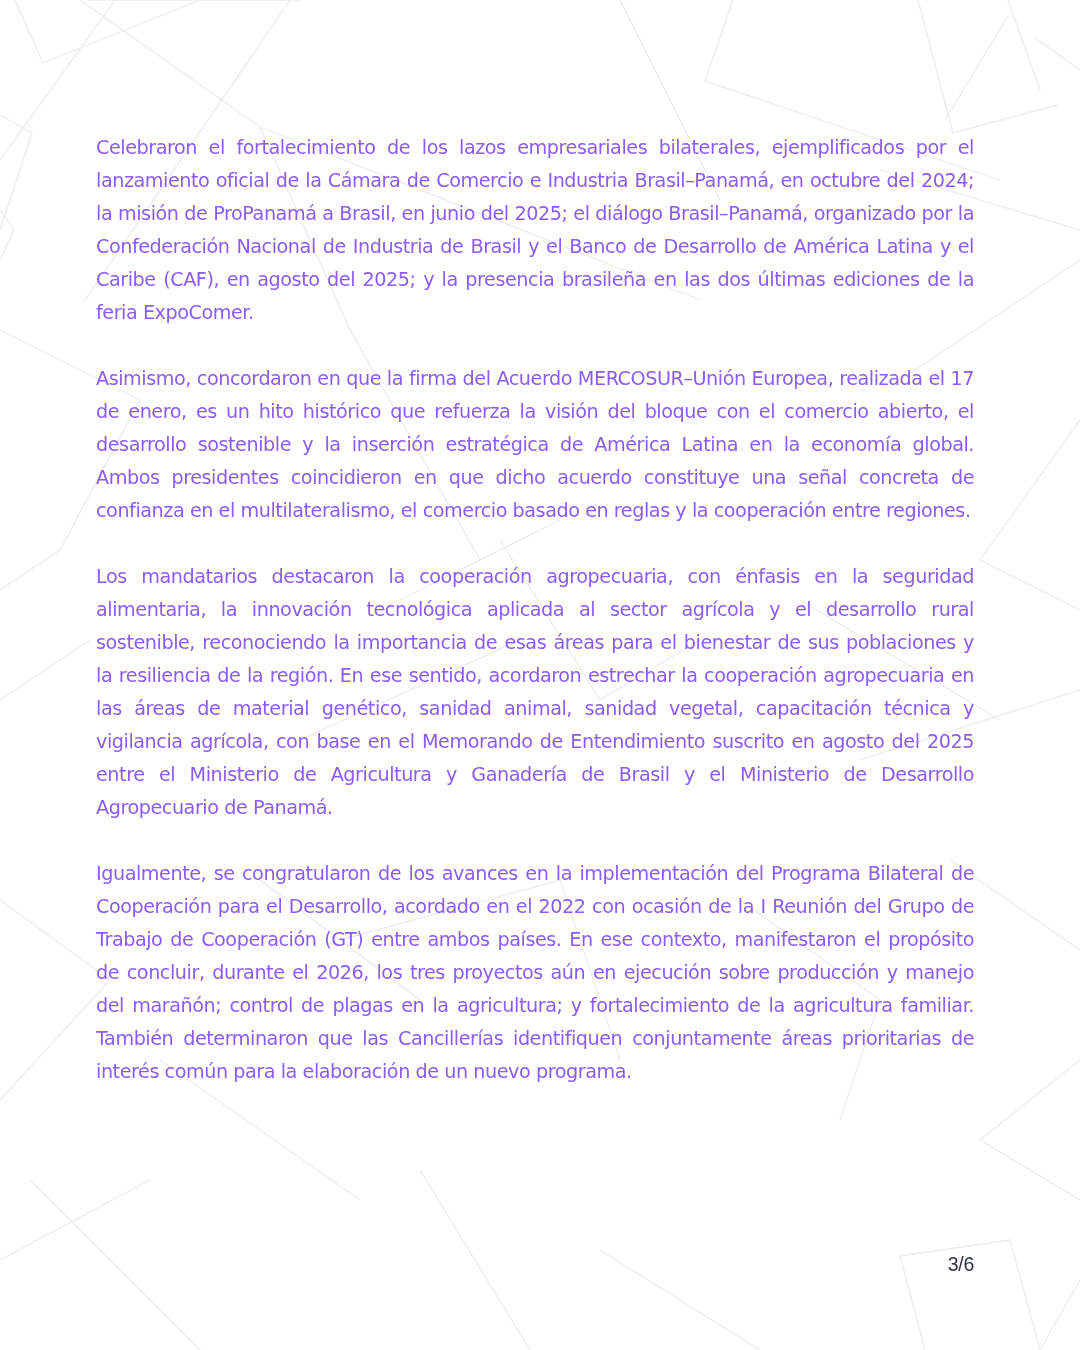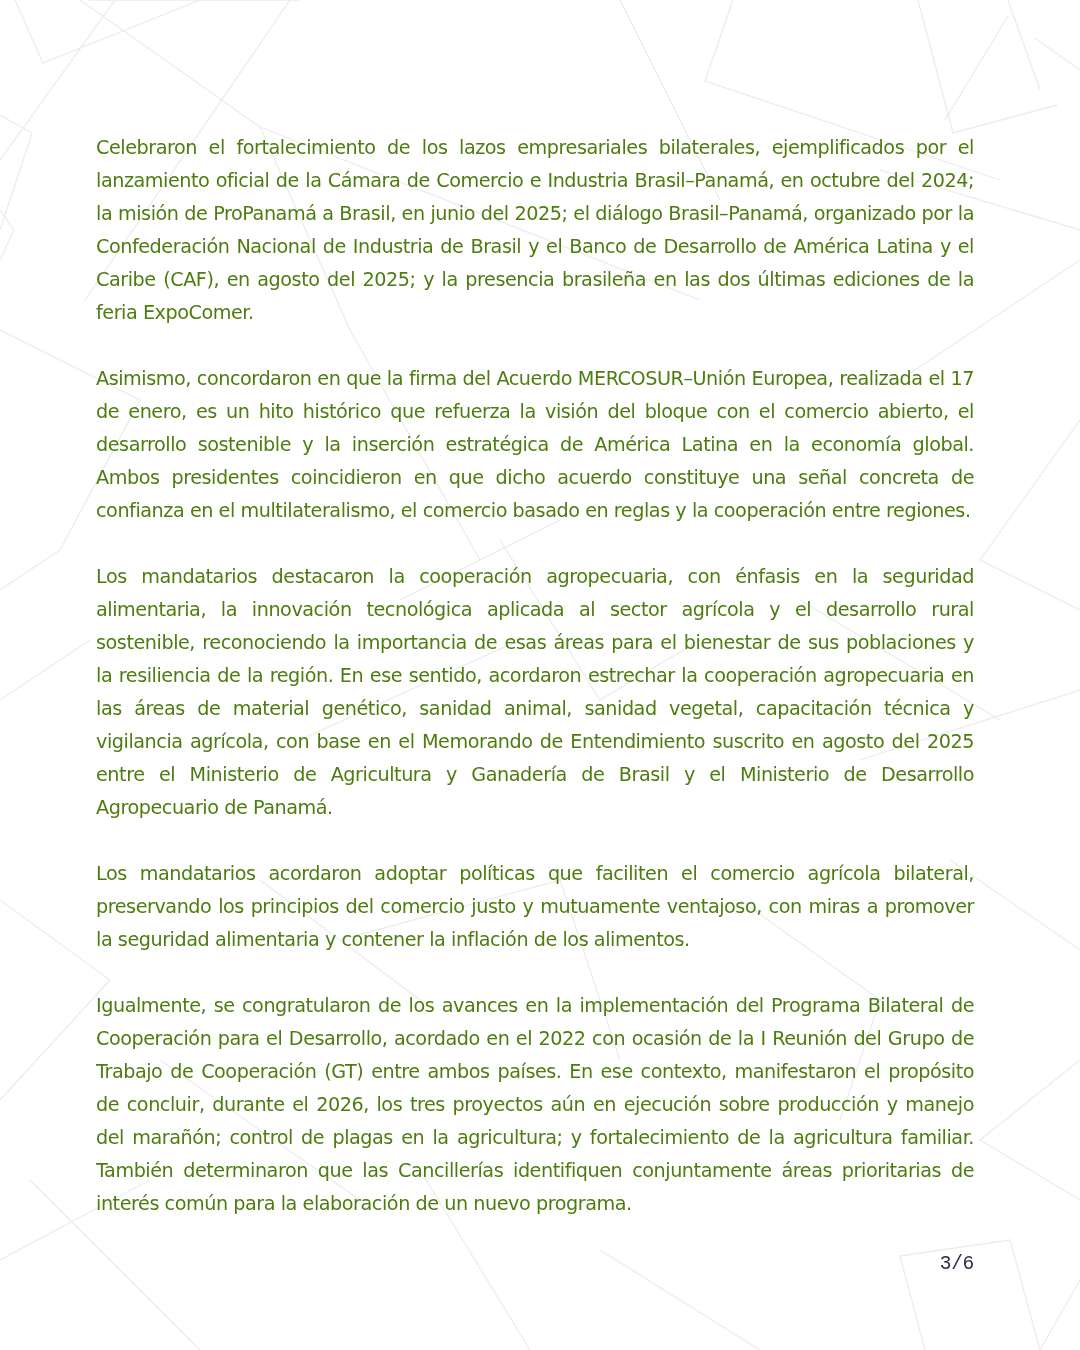--- a/index.html
+++ b/index.html
@@ -28,39 +28,39 @@
     }
     .content {
       position: absolute;
       left: 96px;
       top: 131px;
       width: 878px;
       z-index: 1;
       font-family: "DejaVu Sans", sans-serif;
       font-size: 19.2px;
       line-height: 33px;
-      color: #4d7c0f;
+      color: #8b5cf6;
       letter-spacing: -0.45px;
     }
     .paragraph {
       margin: 0 0 33px 0;
       text-align: justify;
       text-align-last: left;
     }
     .paragraph:last-child {
       margin-bottom: 8px;
     }
     .page-number {
       position: absolute;
       left: 930px;
       top: 1253px;
       width: 44px;
       text-align: right;
       z-index: 1;
-      font-family: Liberation Mono, monospace;
+      font-family: Liberation Sans, sans-serif;
       font-size: 19.5px;
       color: #2a3244;
       letter-spacing: -0.3px;
     }
   </style>
 </head>
 <body>
 
 <svg class="bg-pattern" viewBox="0 0 1080 1350" xmlns="http://www.w3.org/2000/svg">
 
@@ -107,17 +107,16 @@
 
   <polyline points="900,1256 1010,1240 1040,1350"></polyline>
   <line x1="900" y1="1256" x2="925" y2="1350"></line>
   <line x1="1080" y1="1280" x2="1040" y2="1350"></line>
 </svg>
 
 <main class="content">
   <p class="paragraph">Celebraron el fortalecimiento de los lazos empresariales bilaterales, ejemplificados por el lanzamiento oficial de la Cámara de Comercio e Industria Brasil–Panamá, en octubre del 2024; la misión de ProPanamá a Brasil, en junio del 2025; el diálogo Brasil–Panamá, organizado por la Confederación Nacional de Industria de Brasil y el Banco de Desarrollo de América Latina y el Caribe (CAF), en agosto del 2025; y la presencia brasileña en las dos últimas ediciones de la feria ExpoComer.</p>
   <p class="paragraph">Asimismo, concordaron en que la firma del Acuerdo MERCOSUR–Unión Europea, realizada el 17 de enero, es un hito histórico que refuerza la visión del bloque con el comercio abierto, el desarrollo sostenible y la inserción estratégica de América Latina en la economía global. Ambos presidentes coincidieron en que dicho acuerdo constituye una señal concreta de confianza en el multilateralismo, el comercio basado en reglas y la cooperación entre regiones.</p>
   <p class="paragraph">Los mandatarios destacaron la cooperación agropecuaria, con énfasis en la seguridad alimentaria, la innovación tecnológica aplicada al sector agrícola y el desarrollo rural sostenible, reconociendo la importancia de esas áreas para el bienestar de sus poblaciones y la resiliencia de la región. En ese sentido, acordaron estrechar la cooperación agropecuaria en las áreas de material genético, sanidad animal, sanidad vegetal, capacitación técnica y vigilancia agrícola, con base en el Memorando de Entendimiento suscrito en agosto del 2025 entre el Ministerio de Agricultura y Ganadería de Brasil y el Ministerio de Desarrollo Agropecuario de Panamá.</p>
-  <p class="paragraph">Los mandatarios acordaron adoptar políticas que faciliten el comercio agrícola bilateral, preservando los principios del comercio justo y mutuamente ventajoso, con miras a promover la seguridad alimentaria y contener la inflación de los alimentos.</p>
   <p class="paragraph">Igualmente, se congratularon de los avances en la implementación del Programa Bilateral de Cooperación para el Desarrollo, acordado en el 2022 con ocasión de la I Reunión del Grupo de Trabajo de Cooperación (GT) entre ambos países. En ese contexto, manifestaron el propósito de concluir, durante el 2026, los tres proyectos aún en ejecución sobre producción y manejo del marañón; control de plagas en la agricultura; y fortalecimiento de la agricultura familiar. También determinaron que las Cancillerías identifiquen conjuntamente áreas prioritarias de interés común para la elaboración de un nuevo programa.</p>
 </main>
 
 <div class="page-number">3/6</div>
 
 </body></html>

